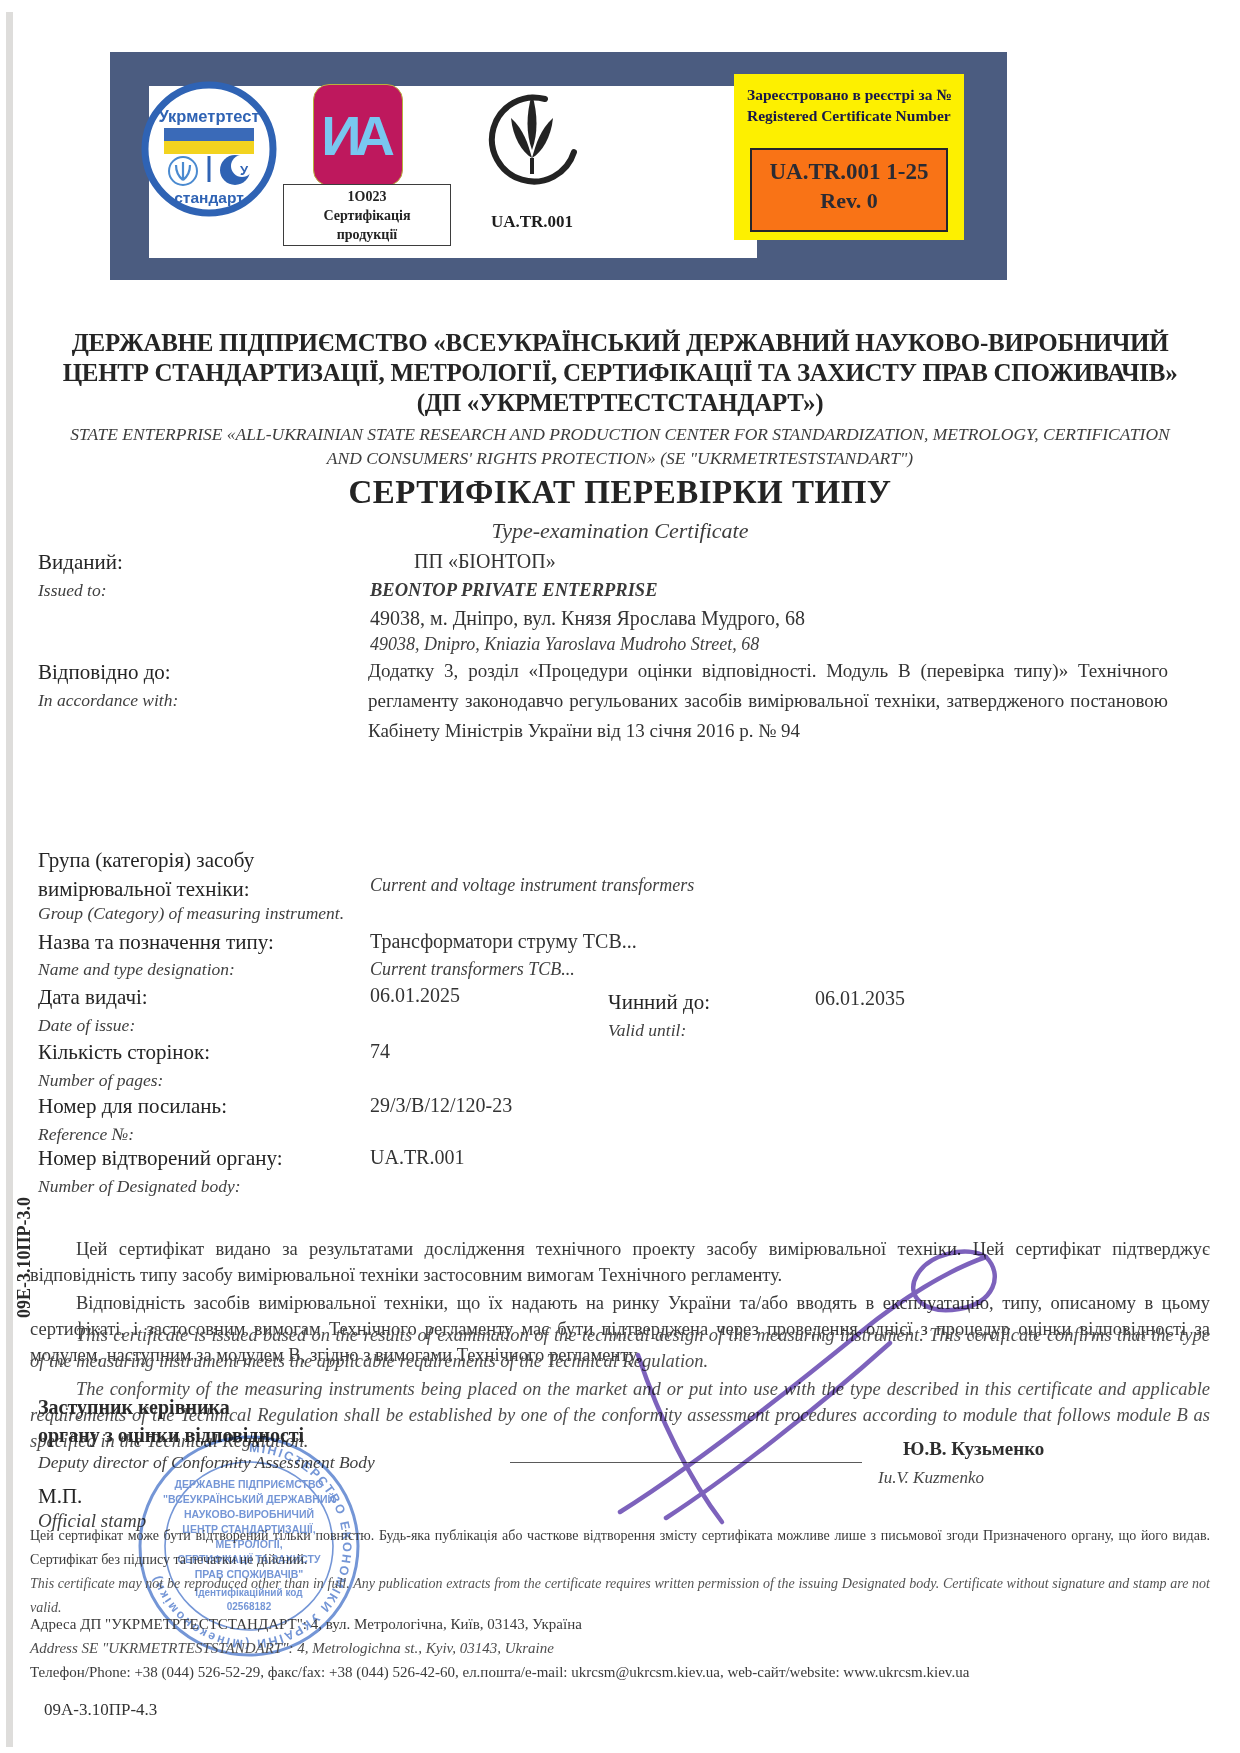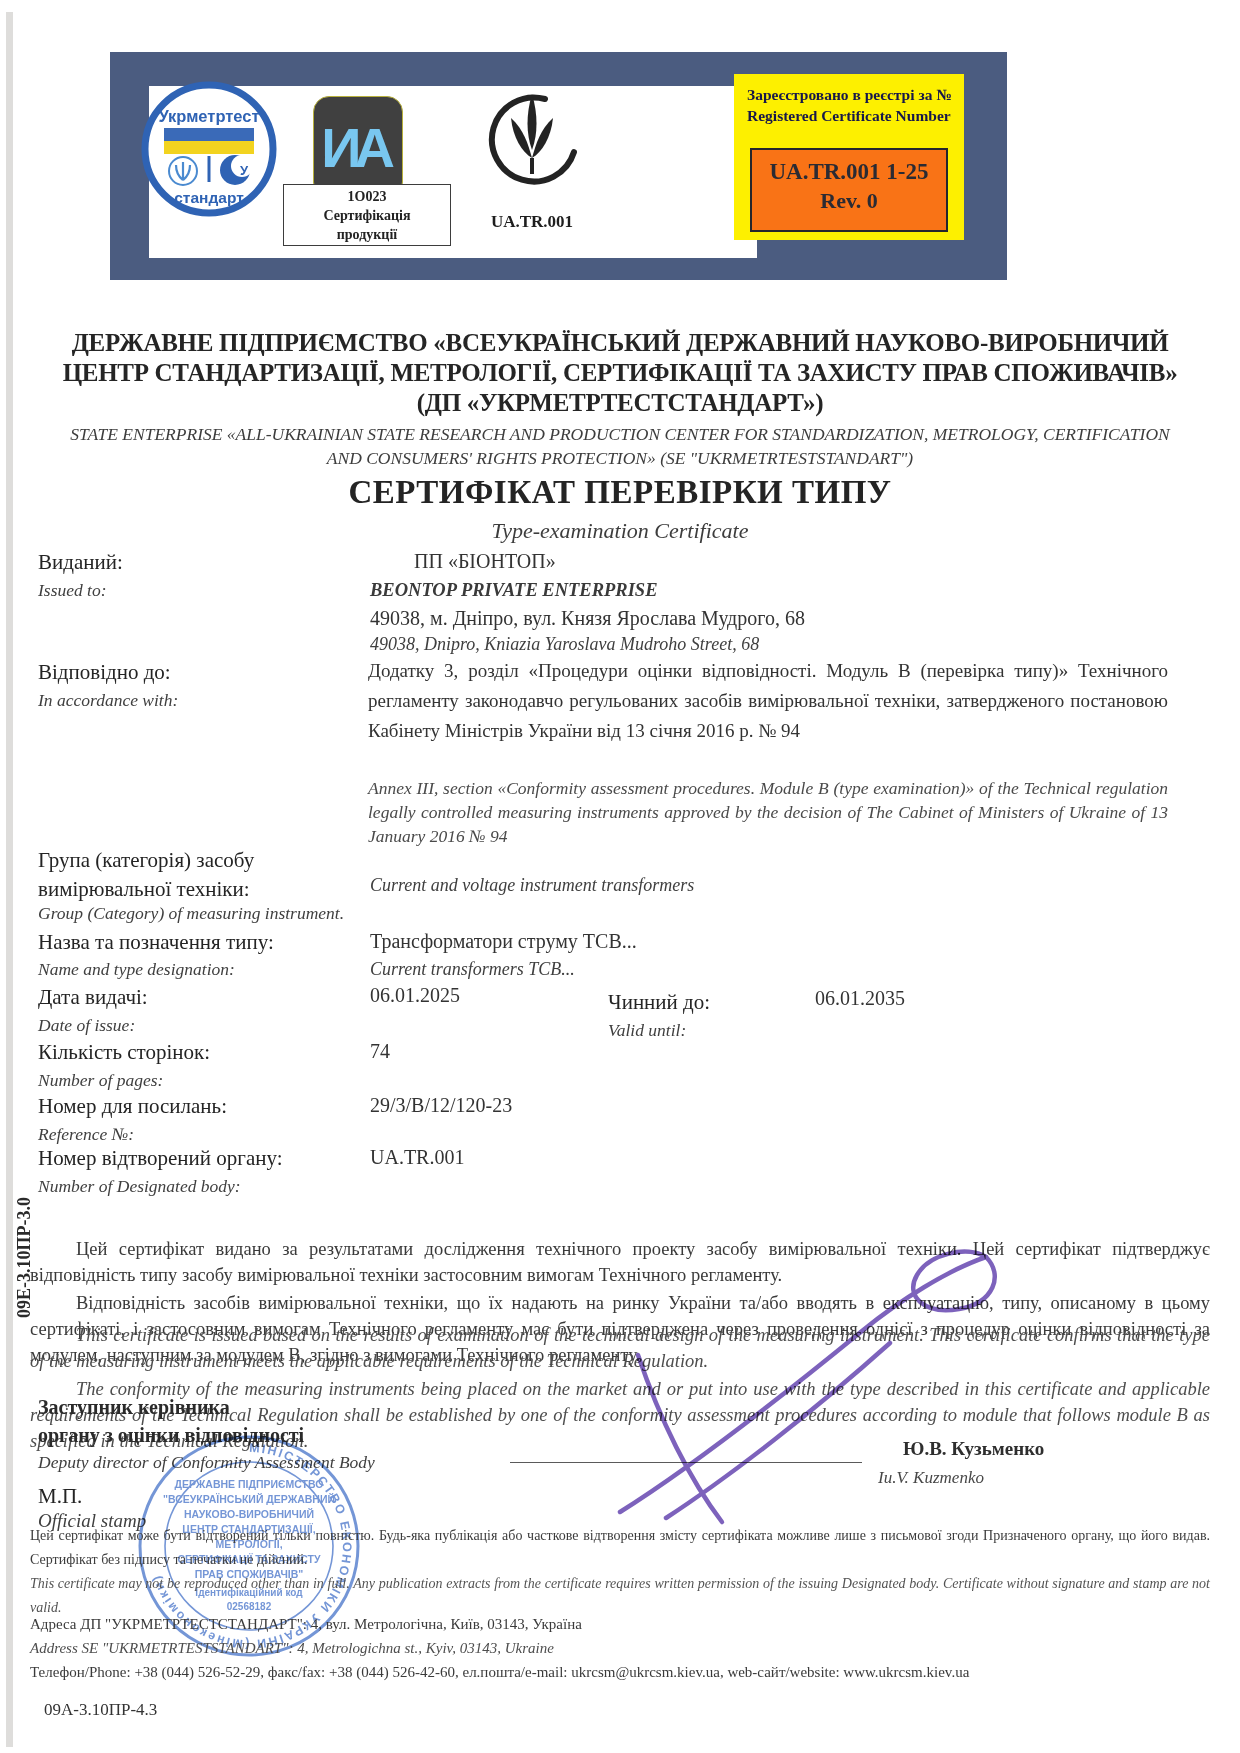--- a/index.html
+++ b/index.html
@@ -8,21 +8,21 @@
   .abs{position:absolute;}
   .scan-edge{left:6px;top:12px;width:7px;height:1735px;background:#dedddb;}
   
   .banner{left:110px;top:52px;width:897px;height:228px;background:#4b5c80;}
   .logo-plate{left:149px;top:86px;width:608px;height:172px;background:#ffffff;}
   .reg-box{left:734px;top:74px;width:230px;height:166px;background:#fdf000;}
   .reg-title{left:747px;top:84px;width:210px;font-size:15.5px;font-weight:600;color:#17174a;line-height:21px;}
   .reg-inner{left:750px;top:148px;width:198px;height:84px;background:#f97316;border:2px solid #26262c;box-sizing:border-box;text-align:center;}
   .reg-number{font-size:23px;font-weight:700;color:#2b2b33;margin-top:9px;}
   .reg-rev{font-size:22px;font-weight:700;color:#2b2b33;margin-top:3px;}
-  .naau{left:313px;top:96px;width:88px;height:100px;background:#404040;border:1px solid #b8b13c;border-radius:16px;
+  .naau{left:313px;top:84px;width:88px;height:100px;background:#be185d;border:1px solid #b8b13c;border-radius:16px;
         display:flex;align-items:center;justify-content:center;}
   .naau-glyph{font-family:"Liberation Sans","DejaVu Sans",sans-serif;font-weight:700;font-size:56px;color:#79c7f0;letter-spacing:-7px;padding-right:7px;}
   .caption-box{left:283px;top:184px;width:168px;height:62px;background:#fff;border:1.5px solid #3d3d3d;box-sizing:border-box;
         text-align:center;font-size:14px;font-weight:700;line-height:19px;color:#222;padding-top:2px;}
   .uatr-label{left:462px;top:212px;width:140px;text-align:center;font-size:17px;font-weight:700;color:#1e1e1e;}
   
   .org-ua{left:58px;top:328px;width:1124px;text-align:center;font-size:25px;font-weight:700;line-height:30px;color:#252525;letter-spacing:-0.3px;}
   .org-en{left:58px;top:422px;width:1124px;text-align:center;font-size:17.5px;font-style:italic;line-height:24px;color:#3d3d3d;}
   .title-ua{left:58px;top:474px;width:1124px;text-align:center;font-size:33px;font-weight:700;letter-spacing:0.5px;color:#242424;}
   .title-en{left:58px;top:518px;width:1124px;text-align:center;font-size:22px;font-style:italic;color:#3d3d3d;}
@@ -114,21 +114,20 @@
   <div class="abs lab" style="left:38px;top:550px;">Виданий:</div>
   <div class="abs lab-en" style="left:38px;top:580px;">Issued to:</div>
   <div class="abs val" style="left:370px;top:550px;margin-left:44px;">ПП «БІОНТОП»</div>
   <div class="abs val-bold-en" style="left:370px;top:580px;">BEONTOP PRIVATE ENTERPRISE</div>
   <div class="abs val" style="left:370px;top:607px;">49038, м. Дніпро, вул. Князя Ярослава Мудрого, 68</div>
   <div class="abs val-en" style="left:370px;top:634px;">49038, Dnipro, Kniazia Yaroslava Mudroho Street, 68</div>
 
   <div class="abs lab" style="left:38px;top:660px;">Відповідно до:</div>
   <div class="abs lab-en" style="left:38px;top:690px;">In accordance with:</div>
   <div class="abs block-ua" style="left:368px;top:656px;width:800px;">Додатку 3, розділ «Процедури оцінки відповідності. Модуль В (перевірка типу)» Технічного регламенту  законодавчо регульованих засобів вимірювальної техніки, затвердженого постановою Кабінету Міністрів України від 13 січня 2016 р. № 94</div>
-  <div class="abs block-en" style="left:368px;top:776px;width:800px;">Annex III, section «Conformity assessment procedures. Module B (type examination)» of the Technical regulation legally controlled measuring instruments  approved by the decision of The Cabinet of Ministers of Ukraine of 13 January  2016 № 94</div>
 
   <div class="abs lab" style="left:38px;top:846px;width:320px;line-height:29px;">Група (категорія) засобу вимірювальної техніки:</div>
   <div class="abs lab-en" style="left:38px;top:903px;">Group (Category) of measuring instrument.</div>
   <div class="abs val-en" style="left:370px;top:875px;">Current and voltage instrument  transformers</div>
 
   <div class="abs lab" style="left:38px;top:930px;">Назва та позначення типу:</div>
   <div class="abs lab-en" style="left:38px;top:959px;">Name and type designation:</div>
   <div class="abs val" style="left:370px;top:930px;">Трансформатори струму ТСВ...</div>
   <div class="abs val-en" style="left:370px;top:959px;">Current transformers TCB...</div>
 

